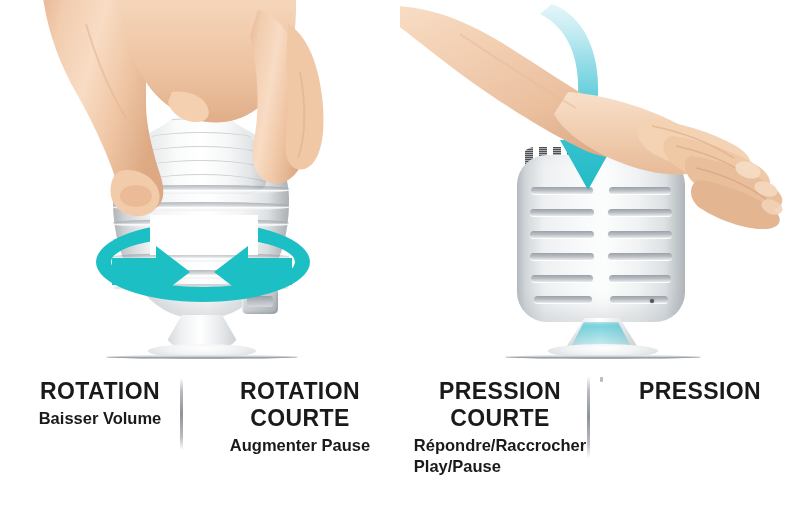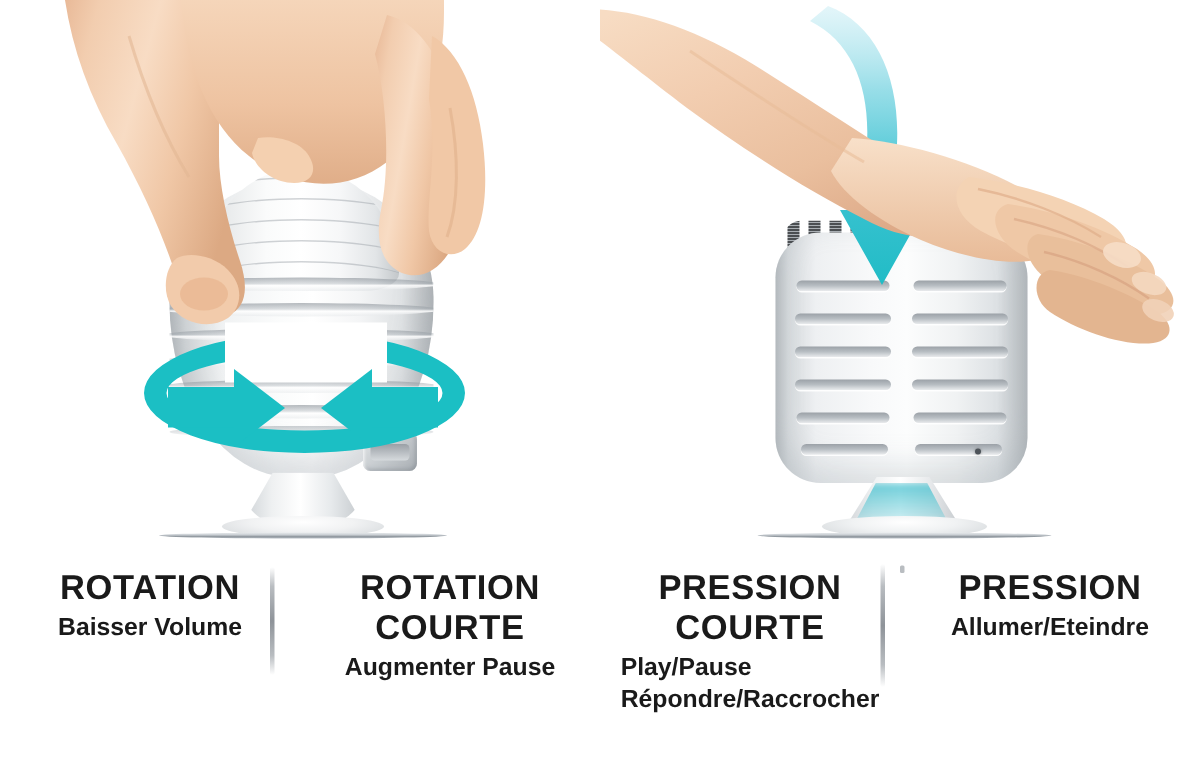--- a/index.html
+++ b/index.html
@@ -544,32 +544,29 @@
         <div>Augmenter Pause</div>
       </div>
     </div>
 
     <div class="caption-col">
       <div class="cap-title">
         <div>PRESSION</div>
         <div>COURTE</div>
       </div>
       <div class="cap-sub">
+        <div>Répondre/Raccrocher</div>
         <div>Play/Pause</div>
-        <div>Répondre/Raccrocher</div>
       </div>
     </div>
 
     <div class="caption-col">
       <div class="cap-title">
         <div>PRESSION</div>
       </div>
-      <div class="cap-sub">
-        <div>Allumer/Eteindre</div>
-      </div>
     </div>
   </div>
 
   <div class="cap-divider div-1"></div>
   <div class="cap-divider div-2"></div>
   <div class="div-2-tick"></div>
 
 </div>
 
 </body></html>

